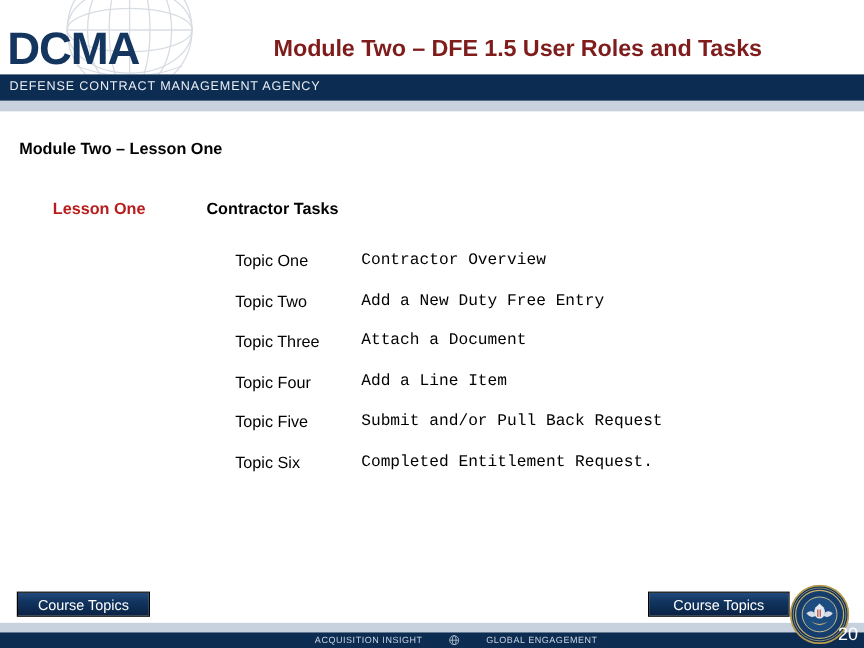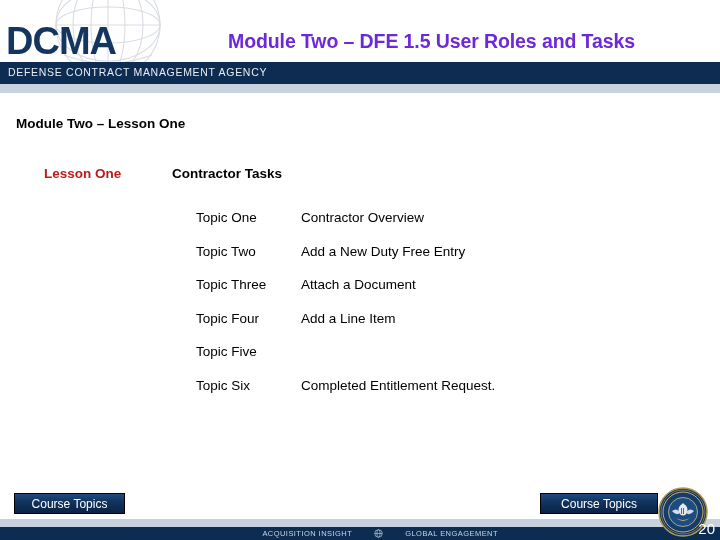--- a/index.html
+++ b/index.html
@@ -81,21 +81,21 @@
     height: 9px;
     background: #c8d2de;
   }
   .slide-title {
     position: absolute;
     left: 228px;
     top: 30px;
     width: 486px;
     font-size: 19.5px;
     font-weight: bold;
-    color: #6d28d9;
+    color: #7f1d1d;
     font-family: "Liberation Sans", sans-serif;
     white-space: nowrap;
     letter-spacing: -0.1px;
   }
 
   
   .body-area {
     position: absolute;
     left: 0; top: 93px;
     width: 720px;
@@ -154,20 +154,21 @@
     color: #000000;
     white-space: nowrap;
   }
   .topic-desc {
     position: absolute;
     left: 277px;
     top: 0;
     font-size: 13.5px;
     color: #000000;
     white-space: nowrap;
+    font-family: Liberation Mono, monospace;
   }
 
   
   .footer {
     position: absolute;
     left: 0;
     top: 485px;
     width: 720px;
     height: 55px;
   }
@@ -307,20 +308,21 @@
         <div class="topic-desc">Attach a Document</div>
       </div>
 
       <div class="topic-row">
         <div class="topic-label">Topic Four</div>
         <div class="topic-desc">Add a Line Item</div>
       </div>
 
       <div class="topic-row">
         <div class="topic-label">Topic Five</div>
+        <div class="topic-desc">Submit and/or Pull Back Request</div>
       </div>
 
       <div class="topic-row">
         <div class="topic-label">Topic Six</div>
         <div class="topic-desc">Completed Entitlement Request.</div>
       </div>
 
     </div>
   </div>
 

